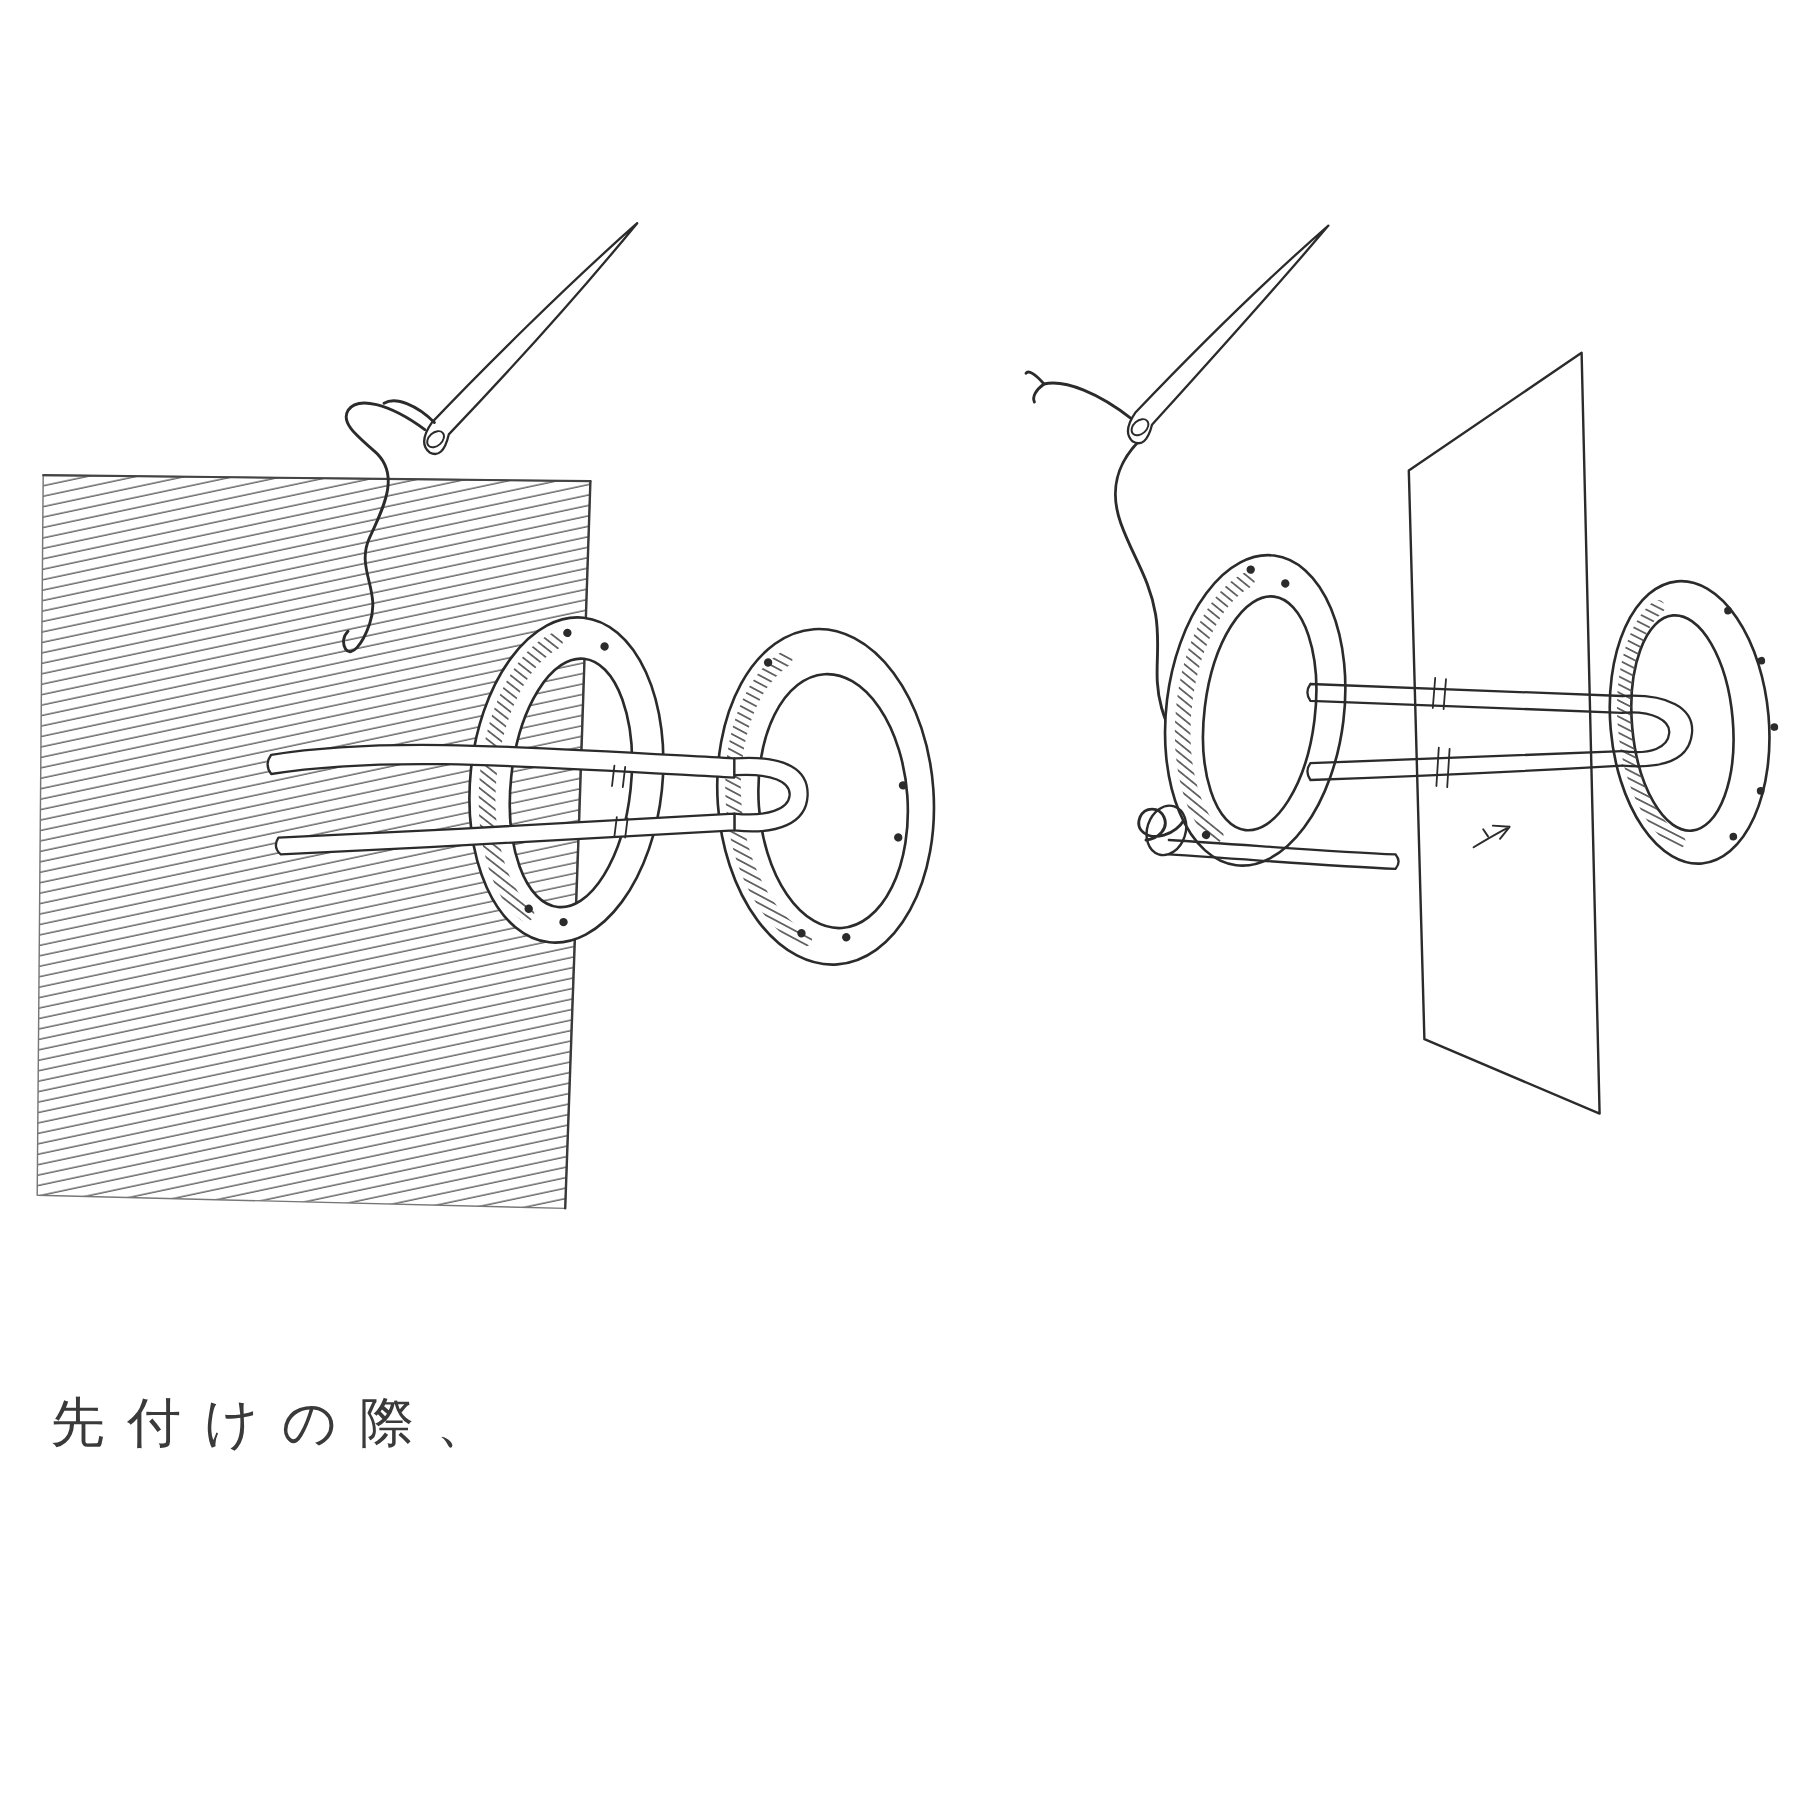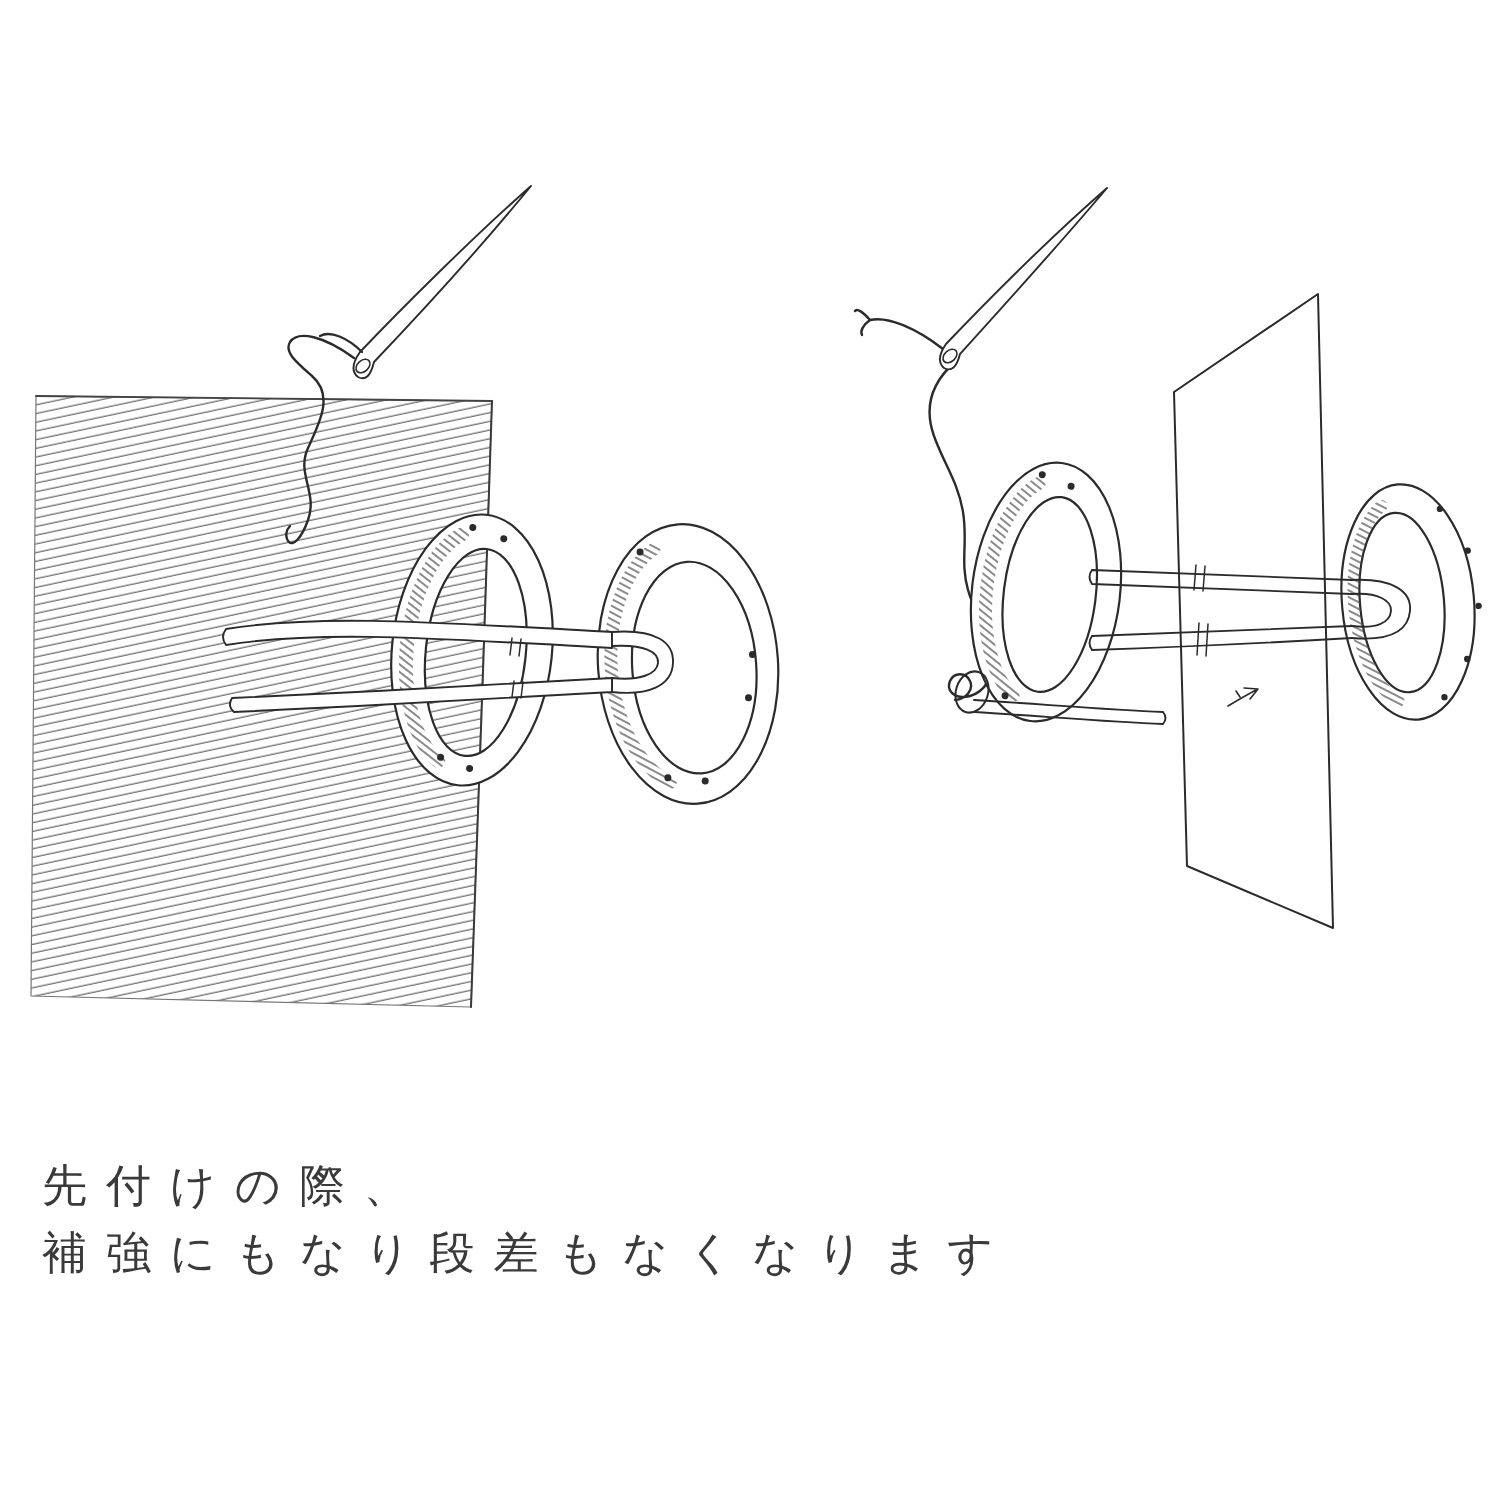--- a/index.html
+++ b/index.html
@@ -125,16 +125,15 @@
 
       <g>
         <path d="M1107,188 C1052,236 988,300 946,344 Q935,360 944,368 Q955,374 960,354 C998,312 1058,246 1107,188 Z" fill="#ffffff" stroke-width="1.9"></path>
         <ellipse cx="950" cy="356" rx="8" ry="5.5" transform="rotate(-42 950 356)" fill="#ffffff" stroke-width="1.6"></ellipse>
       </g>
     </g>
   </svg>
 
   <div class="caption">
     <div class="line">先付けの際、</div>
-    <div class="line">補強にもなり段差もなくなります</div>
   </div>
 
 </div>
 
 </body></html>

